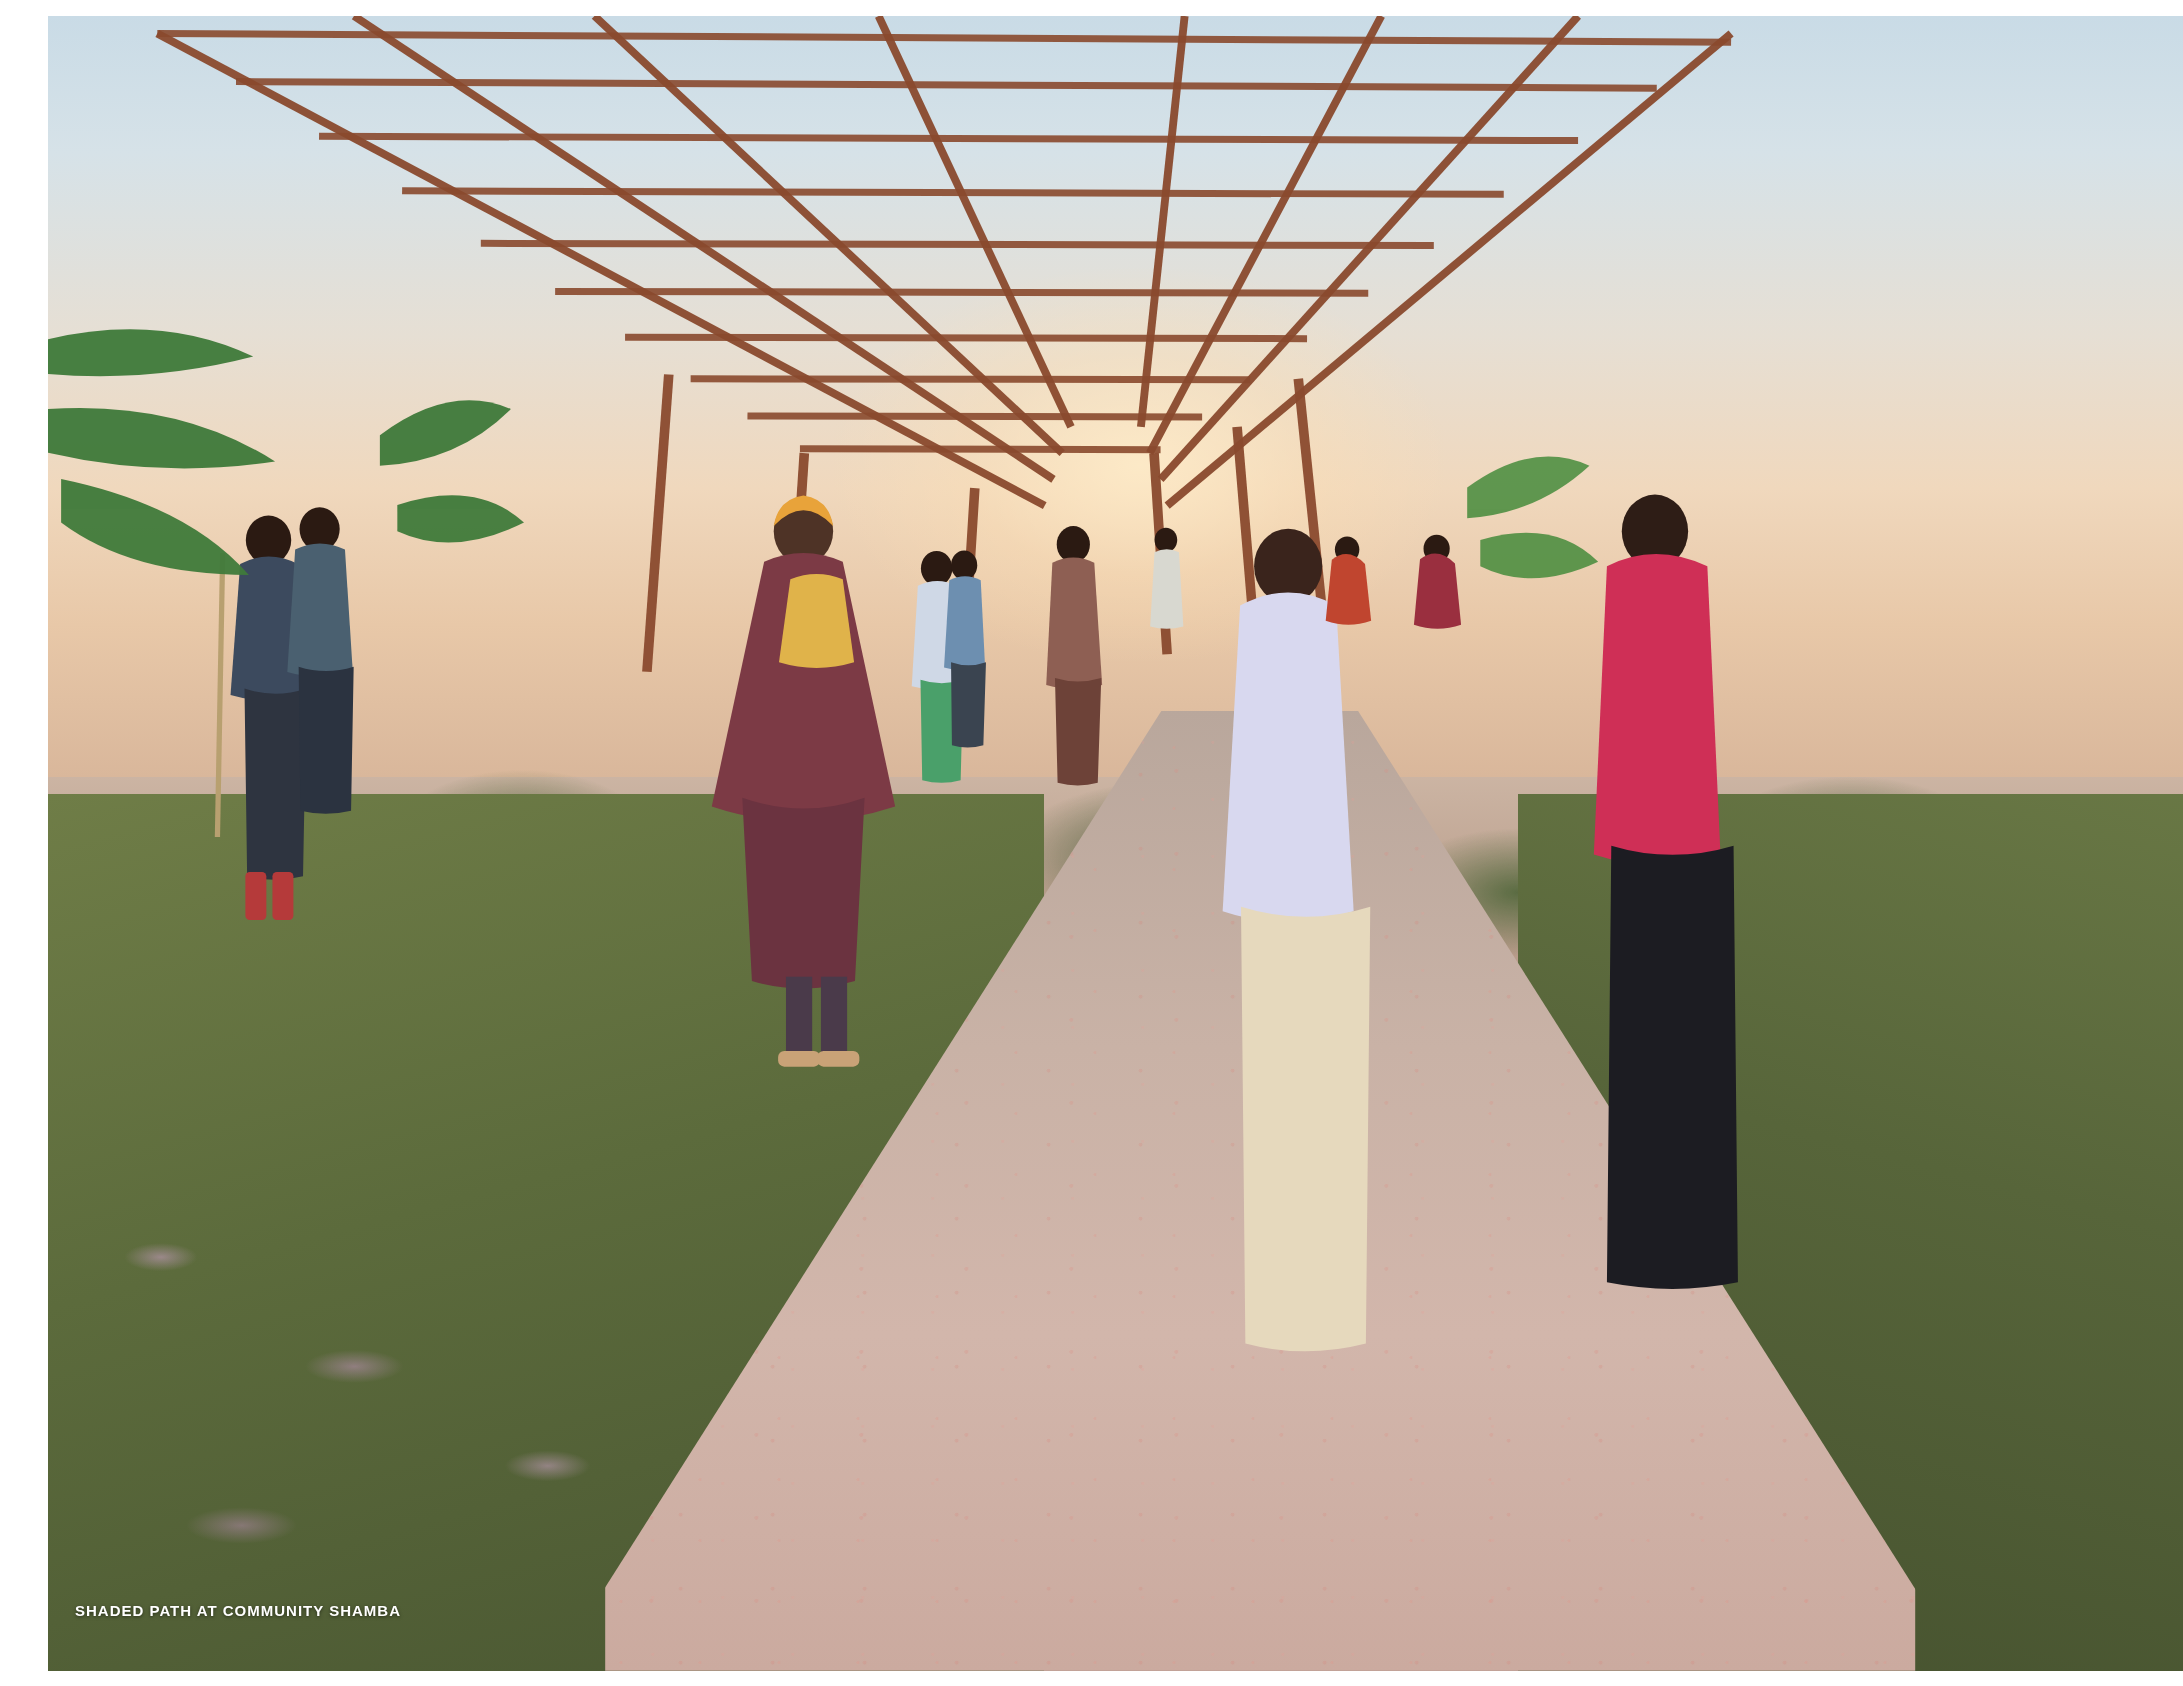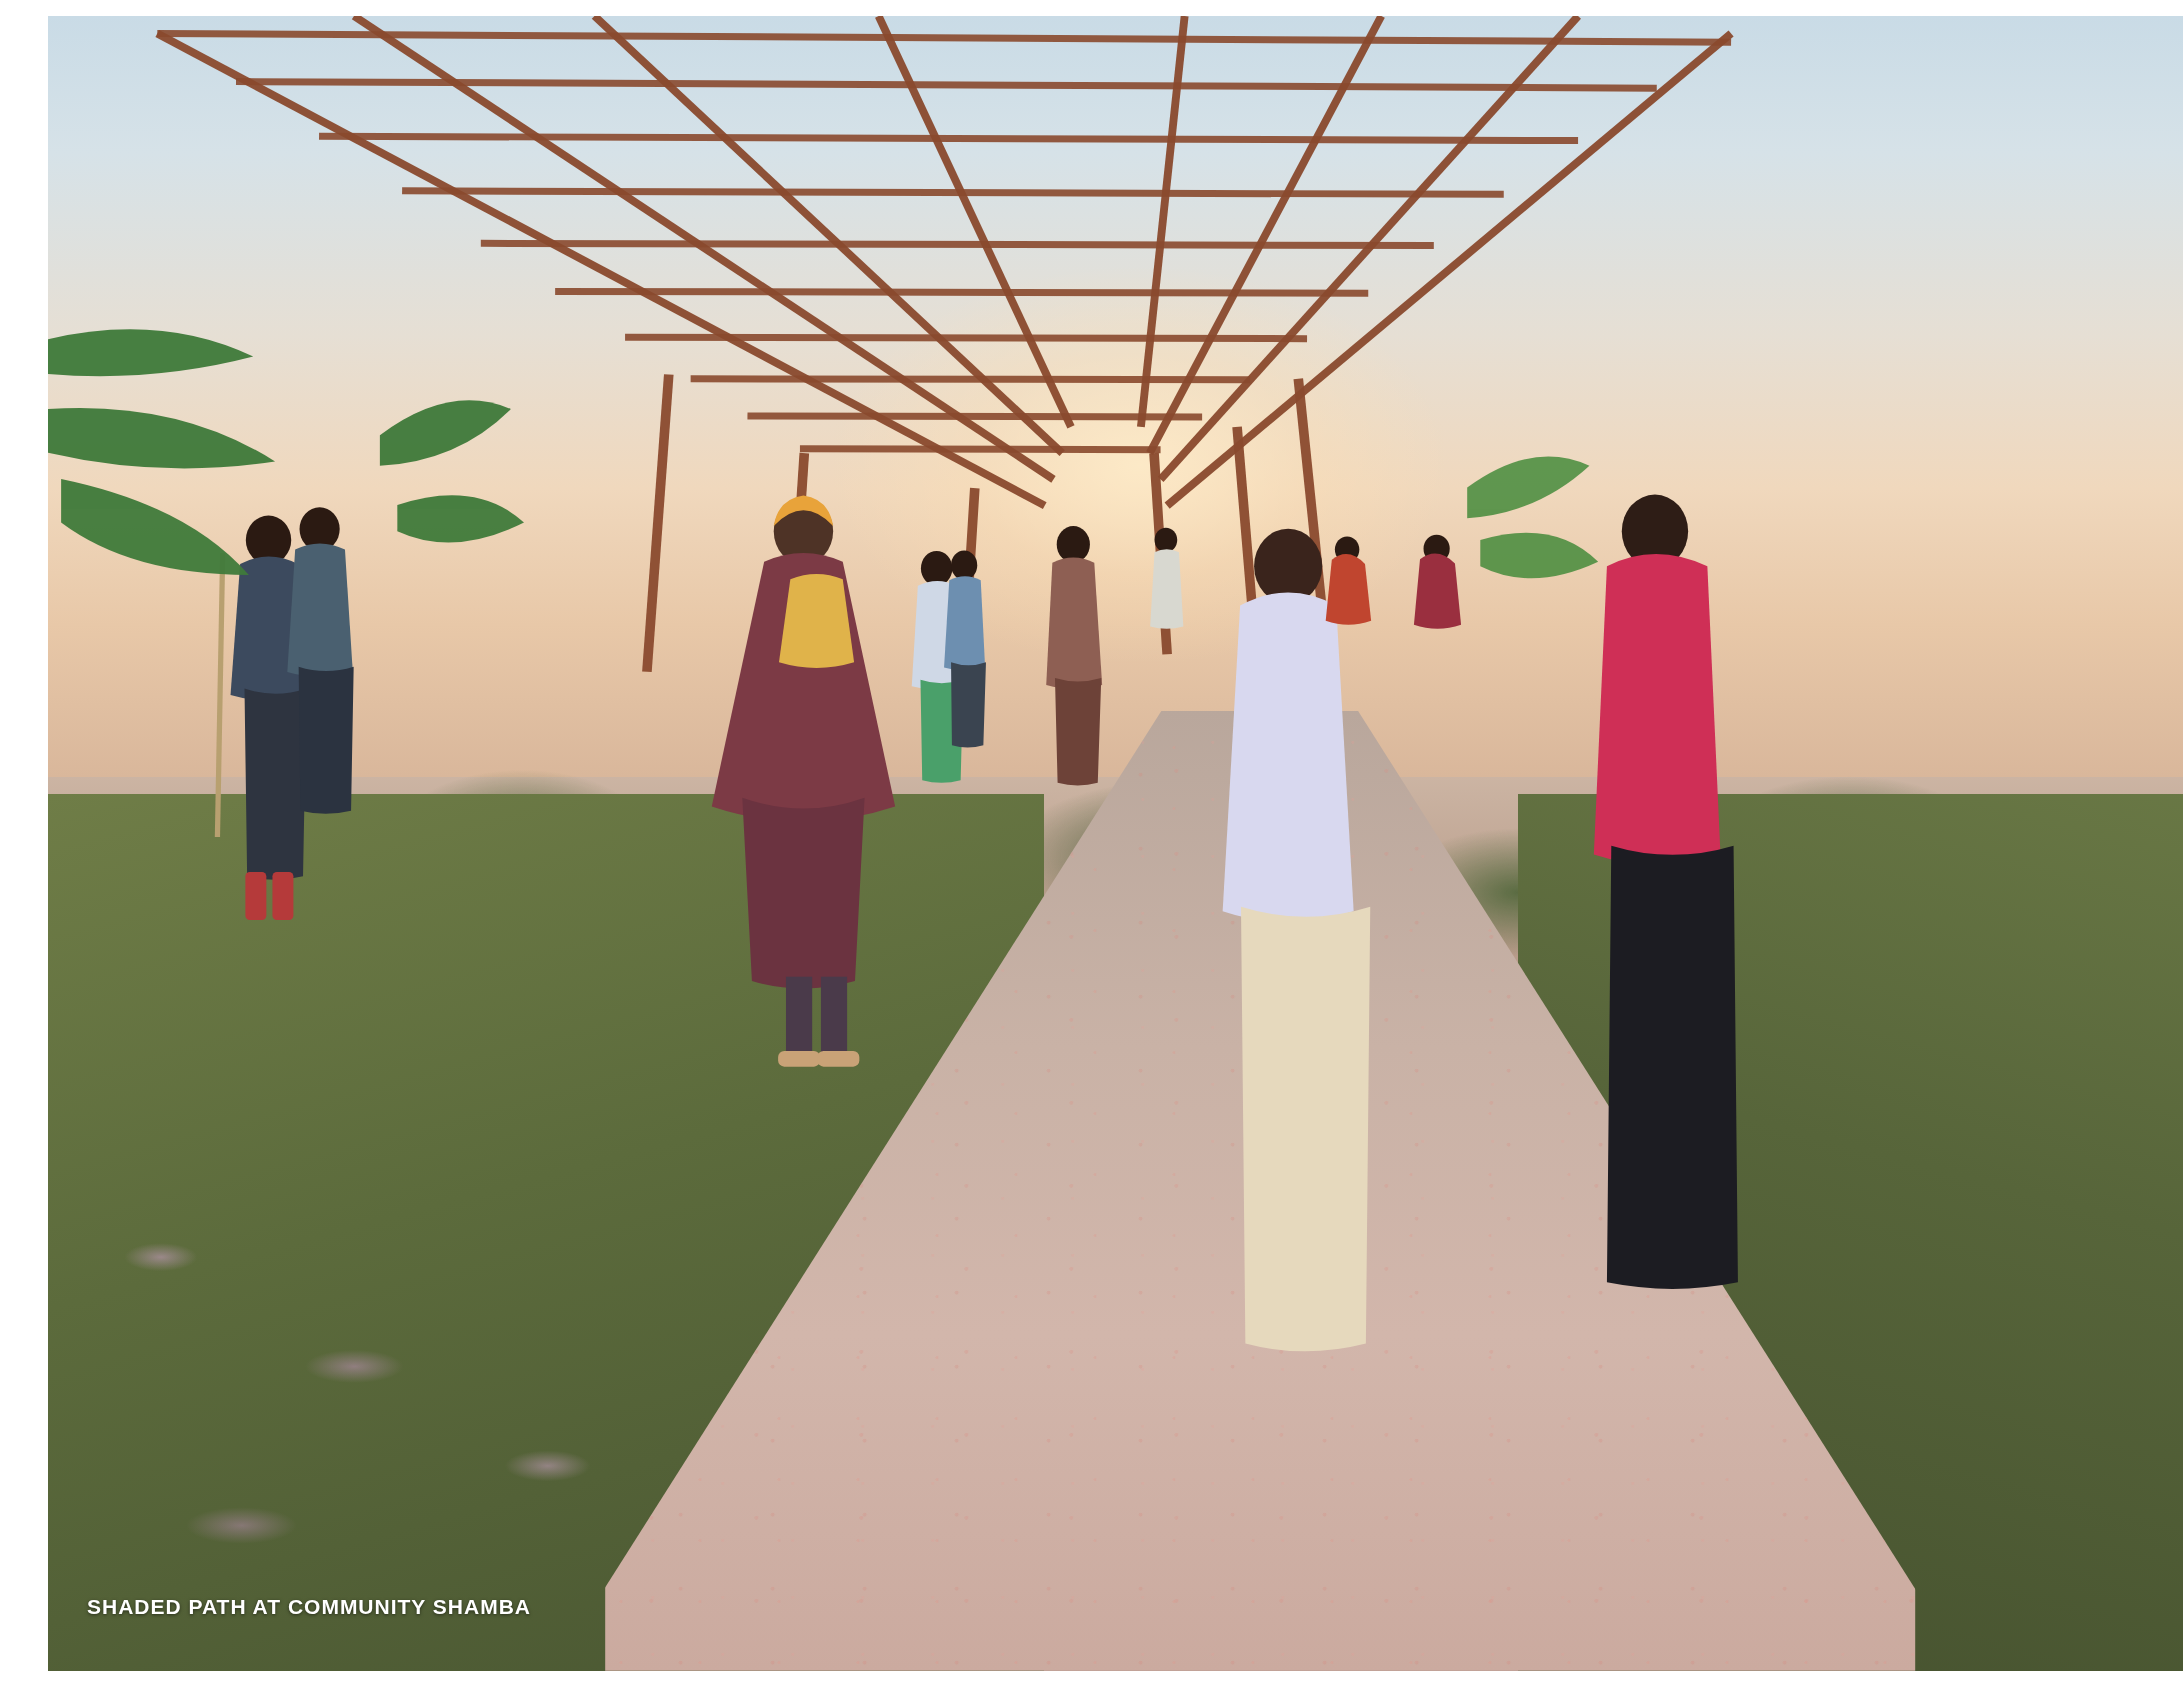--- a/index.html
+++ b/index.html
@@ -125,23 +125,23 @@
   }
   
   .pergola {
     position: absolute;
     left: 0; right: 0; top: 0;
     height: 56%;
     pointer-events: none;
   }
   .render-caption {
     position: absolute;
-    left: 39px;
+    left: 27px;
     bottom: 52px;
-    font-size: 21px;
+    font-size: 15px;
     font-weight: 700;
     letter-spacing: 1px;
     color: #ffffff;
     text-shadow: 0 0.9px 3.5px rgba(0,0,0,0.55);
   }
 </style>
 </head>
 <body>
 
 <div class="board">

